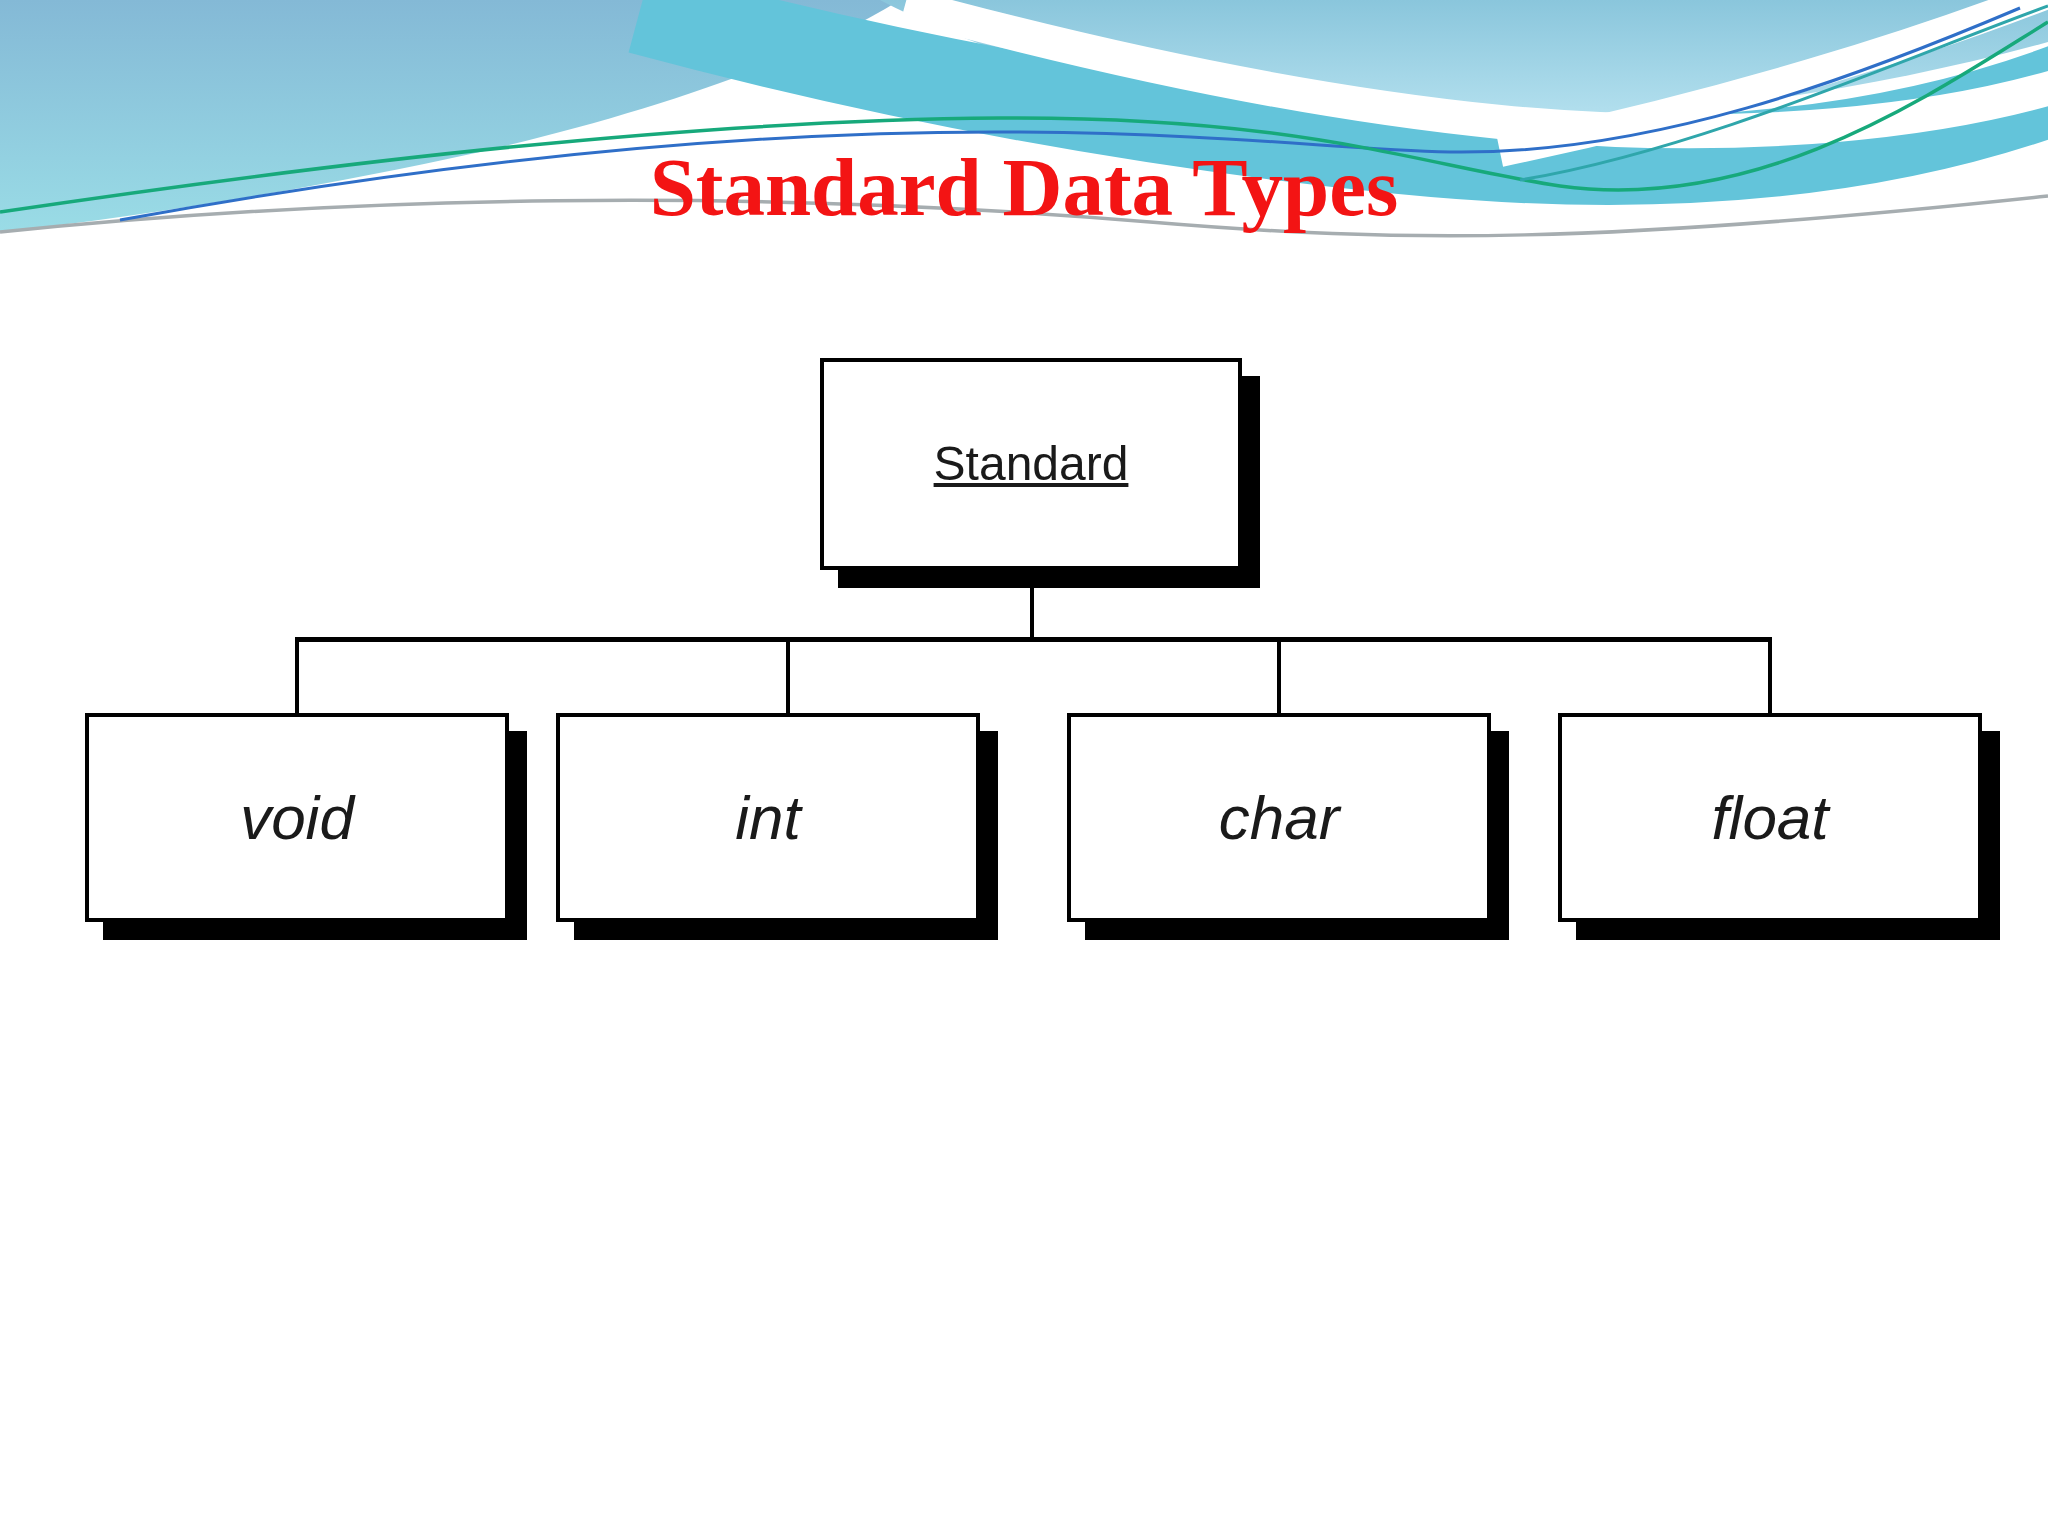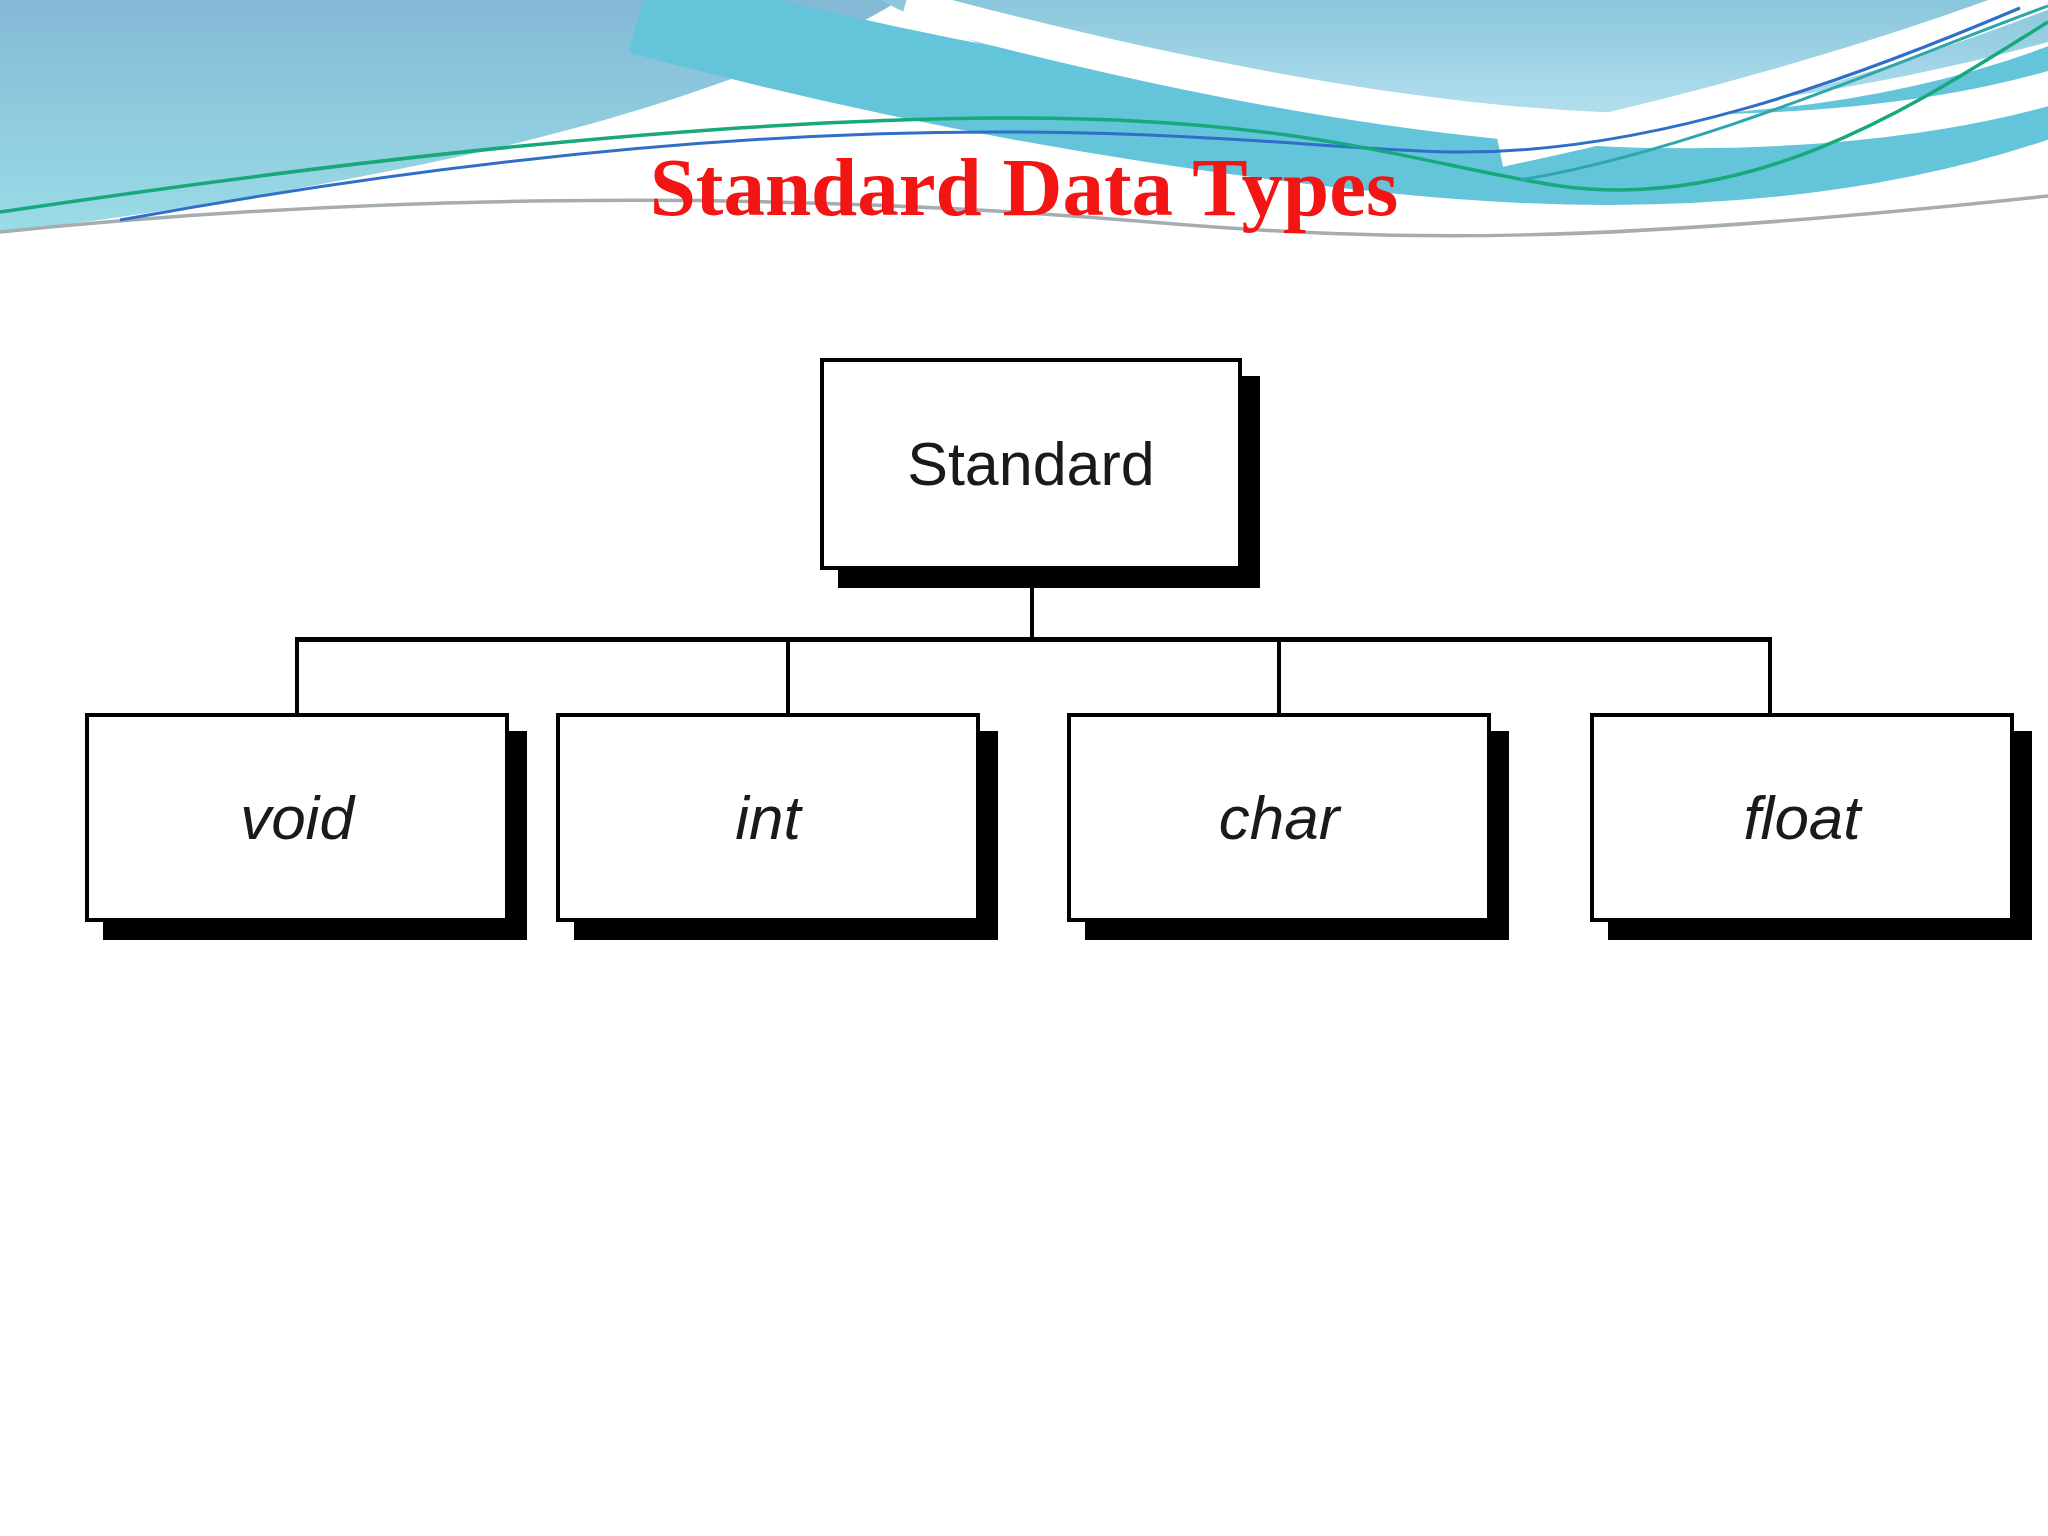--- a/index.html
+++ b/index.html
@@ -15,30 +15,30 @@
   }
   
   .box{
     position:absolute;background:#ffffff;border:4px solid #000000;
     box-shadow:18px 18px 0 0 #000000;display:flex;align-items:center;
     justify-content:center;z-index:2;text-align:center;color:#1a1a1a;
     font-family:"Liberation Sans","DejaVu Sans",sans-serif;
   }
   .box.root{
     left:820px;top:358px;width:414px;height:204px;
-    flex-direction:column;font-size:61px;line-height:84px;
+    flex-direction:column;font-size:48px;line-height:84px;text-decoration:underline;
   }
   .box.root span{display:block;}
   .box.child{
     top:713px;width:416px;height:201px;font-size:62px;font-style:italic;
   }
   #node-void {left:85px;}
   #node-int  {left:556px;}
   #node-char {left:1067px;}
-  #node-float{left:1558px;margin-left:32px;}
+  #node-float{left:1558px;}
   .connector{position:absolute;background:#000000;z-index:1;}
   #c-root{left:1030px;top:566px;width:4px;height:75px;}
   #c-h   {left:295px;top:637px;width:1477px;height:5px;}
   #c-s1{left:295px; top:640px;width:4px;height:74px;}
   #c-s2{left:786px; top:640px;width:4px;height:74px;}
   #c-s3{left:1277px;top:640px;width:4px;height:74px;}
   #c-s4{left:1768px;top:640px;width:4px;height:74px;}
   
   .bullet{
     position:absolute;left:158px;top:1008px;width:1730px;margin:0;

